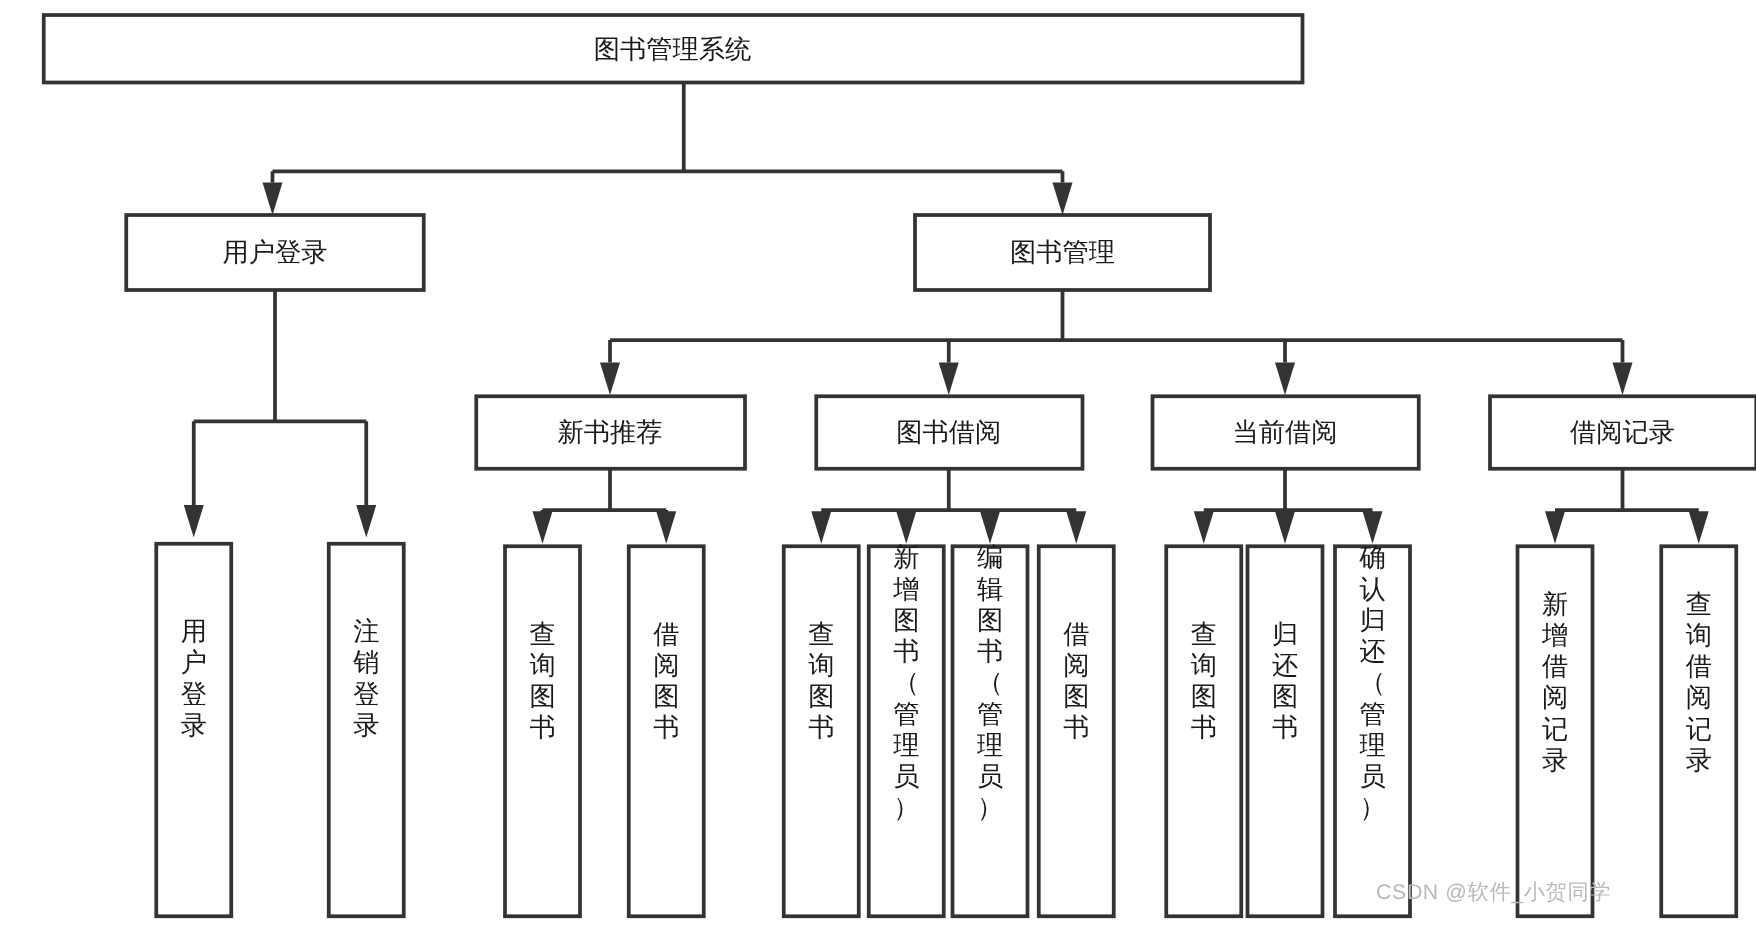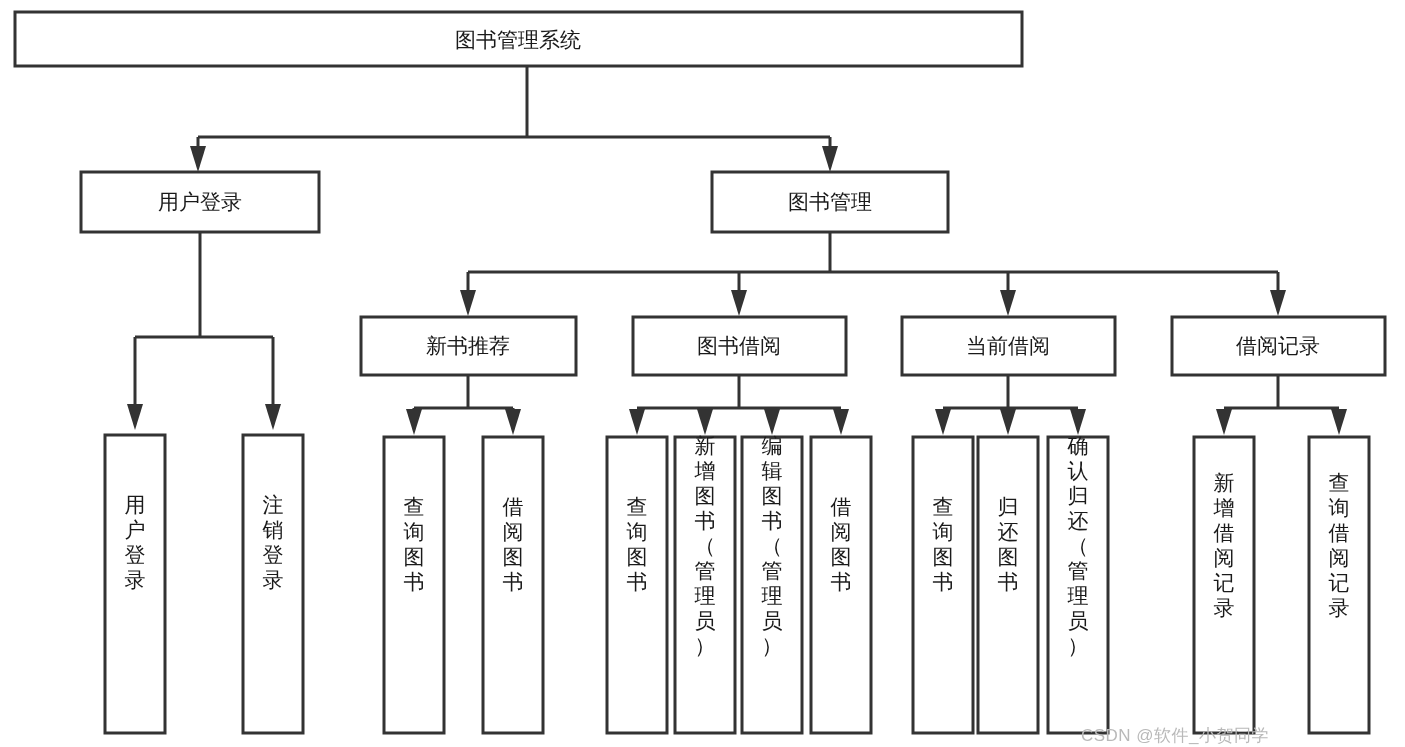--- a/index.html
+++ b/index.html
@@ -13,20 +13,21 @@
     font-family: "Liberation Sans", "DejaVu Sans", sans-serif;
     overflow: hidden;
     position: relative;
   }
   #diagram-root {
     position: absolute;
     left: 0;
     top: 0;
     width: 1277px;
     height: 747px;
+    padding-left: 20px;
   }
   svg.flow {
     display: block;
     width: 1405px;
     height: 747px;
   }
   .node-rect {
     fill: #ffffff;
     stroke: #333333;
     stroke-width: 3;
@@ -50,21 +51,21 @@
   }
   .node-label-v {
     font-family: "Liberation Sans", "DejaVu Sans", sans-serif;
     font-size: 21px;
     fill: #1a1a1a;
     text-anchor: middle;
   }
   .watermark {
     position: absolute;
     right: 8px;
-    bottom: 0;
+    bottom: 22px;
     font-family: "Liberation Sans", "DejaVu Sans", sans-serif;
     font-size: 17px;
     color: #b9b9b9;
     letter-spacing: 0.5px;
     white-space: nowrap;
     pointer-events: none;
   }
 </style>
 </head>
 <body>

